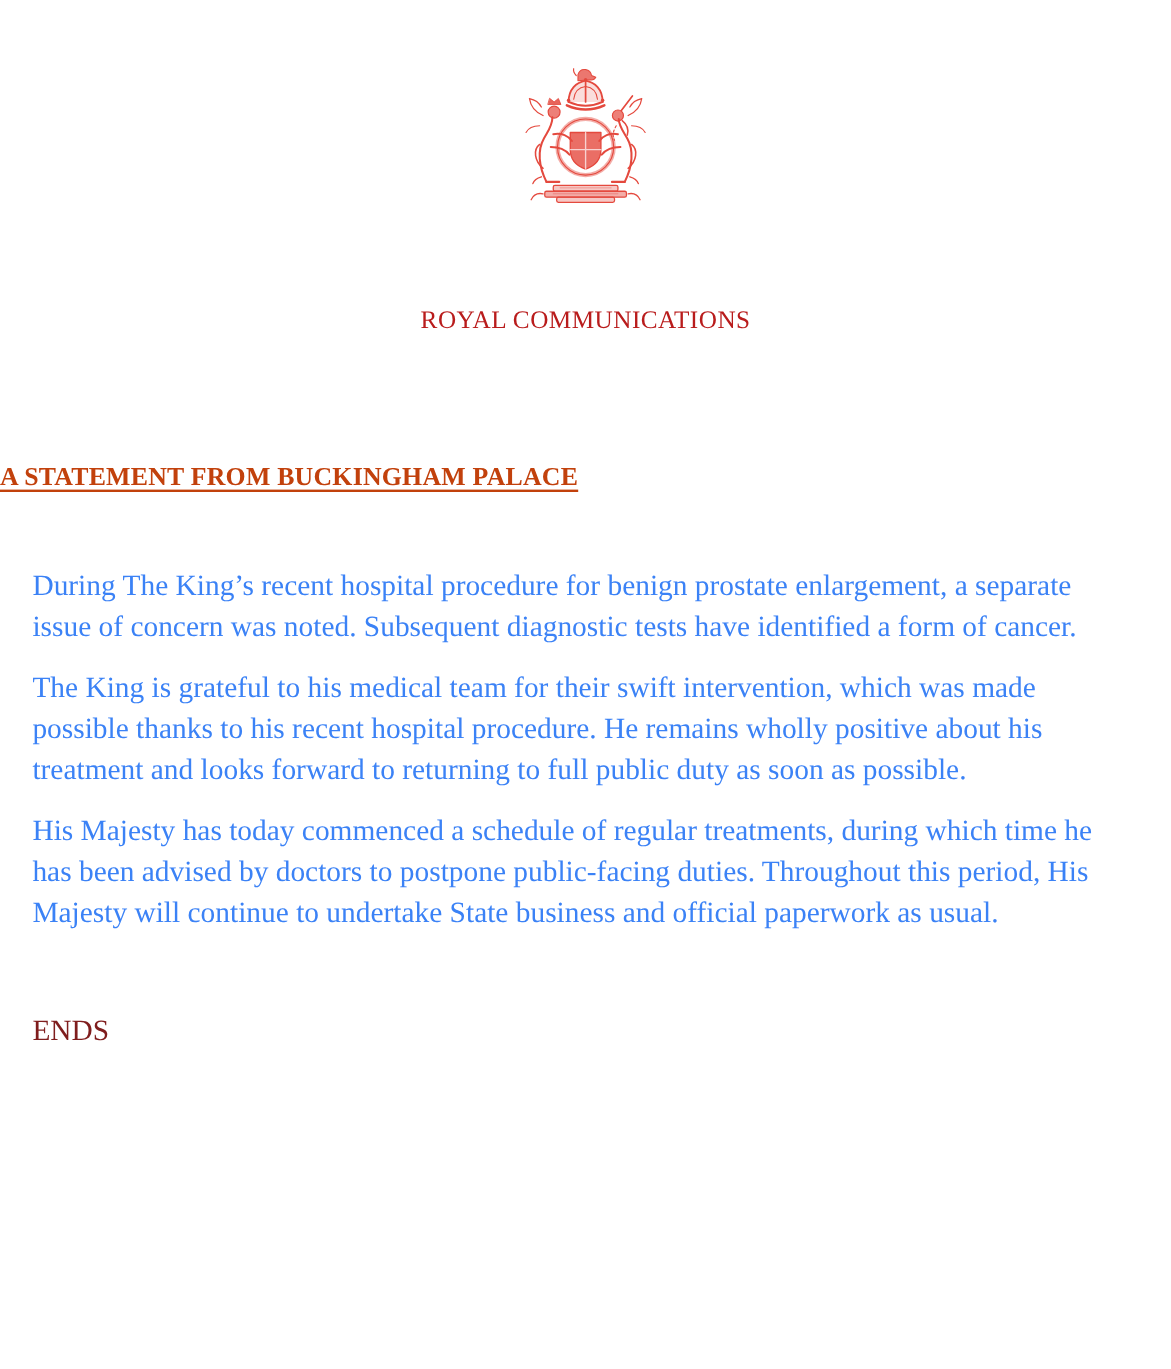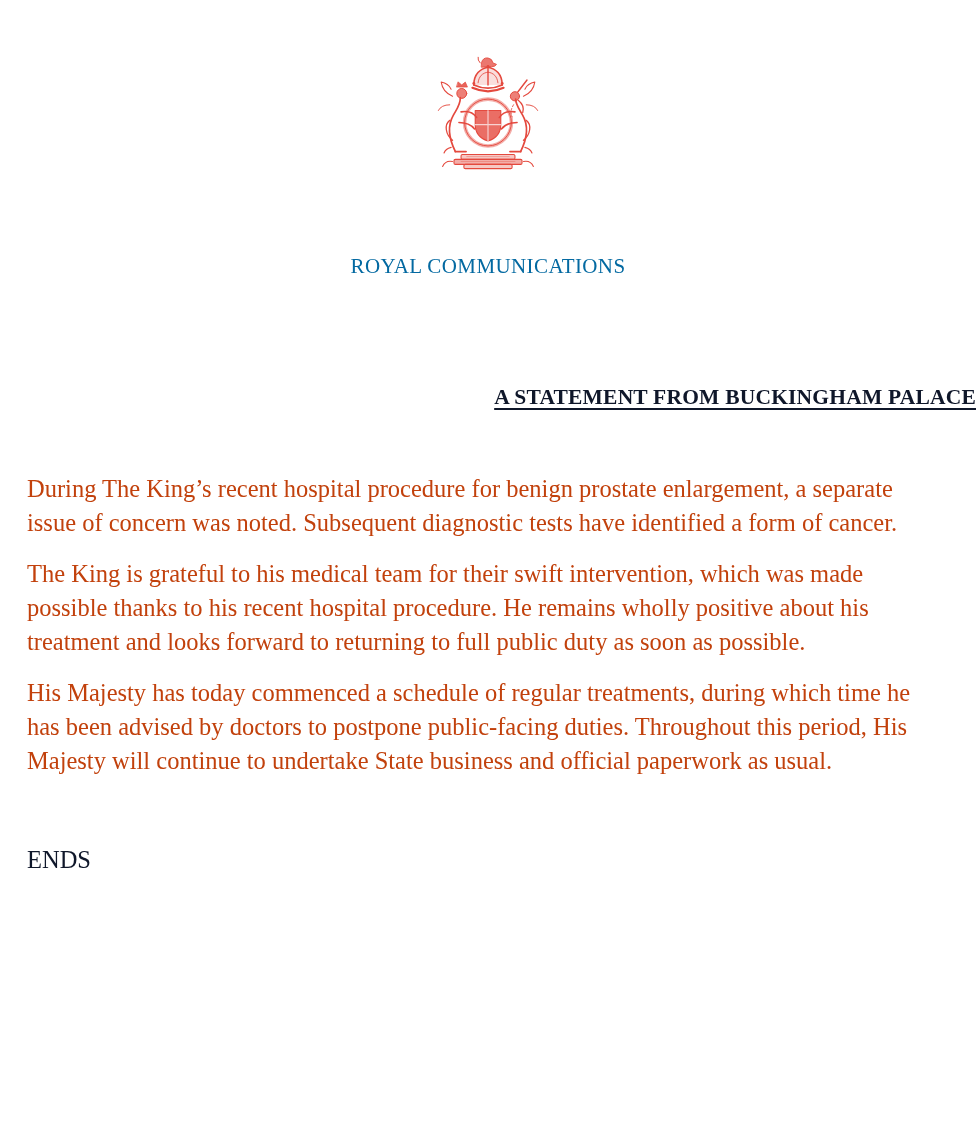--- a/index.html
+++ b/index.html
@@ -24,50 +24,50 @@
     display: block;
     margin: 38px auto 0 auto;
     width: 156px;
     height: 152px;
   }
   .org-name {
     margin-top: 64px;
     text-align: center;
     font-size: 21px;
     letter-spacing: 0.4px;
-    color: #0369a1;
+    color: #b91c1c;
     font-weight: 400;
   }
   .statement-title {
     margin-top: 106px;
-    text-align: right;
+    text-align: left;
     font-size: 21.5px;
     font-weight: 700;
     letter-spacing: 0.2px;
-    color: #0f172a;
+    color: #c2410c;
     text-decoration: underline;
     text-decoration-thickness: 2px;
     text-underline-offset: 4px;
   }
   .body-text {
     margin-top: 62px;
     padding-left: 27px;
     width: 884px;
   }
   .body-text p {
     margin: 0 0 17px 0;
     font-size: 24.5px;
     line-height: 34px;
-    color: #c2410c;
+    color: #3b82f6;
   }
   .ends {
     margin-top: 68px;
     padding-left: 27px;
     font-size: 24.5px;
-    color: #0f172a;
+    color: #7f1d1d;
   }
 </style>
 </head>
 <body>
 
 <div class="page">
 
   <svg class="crest" viewBox="0 0 220 170" aria-hidden="true">
     <g stroke="#e23a2e" fill="none" stroke-linecap="round" stroke-linejoin="round" opacity="0.92">
 

